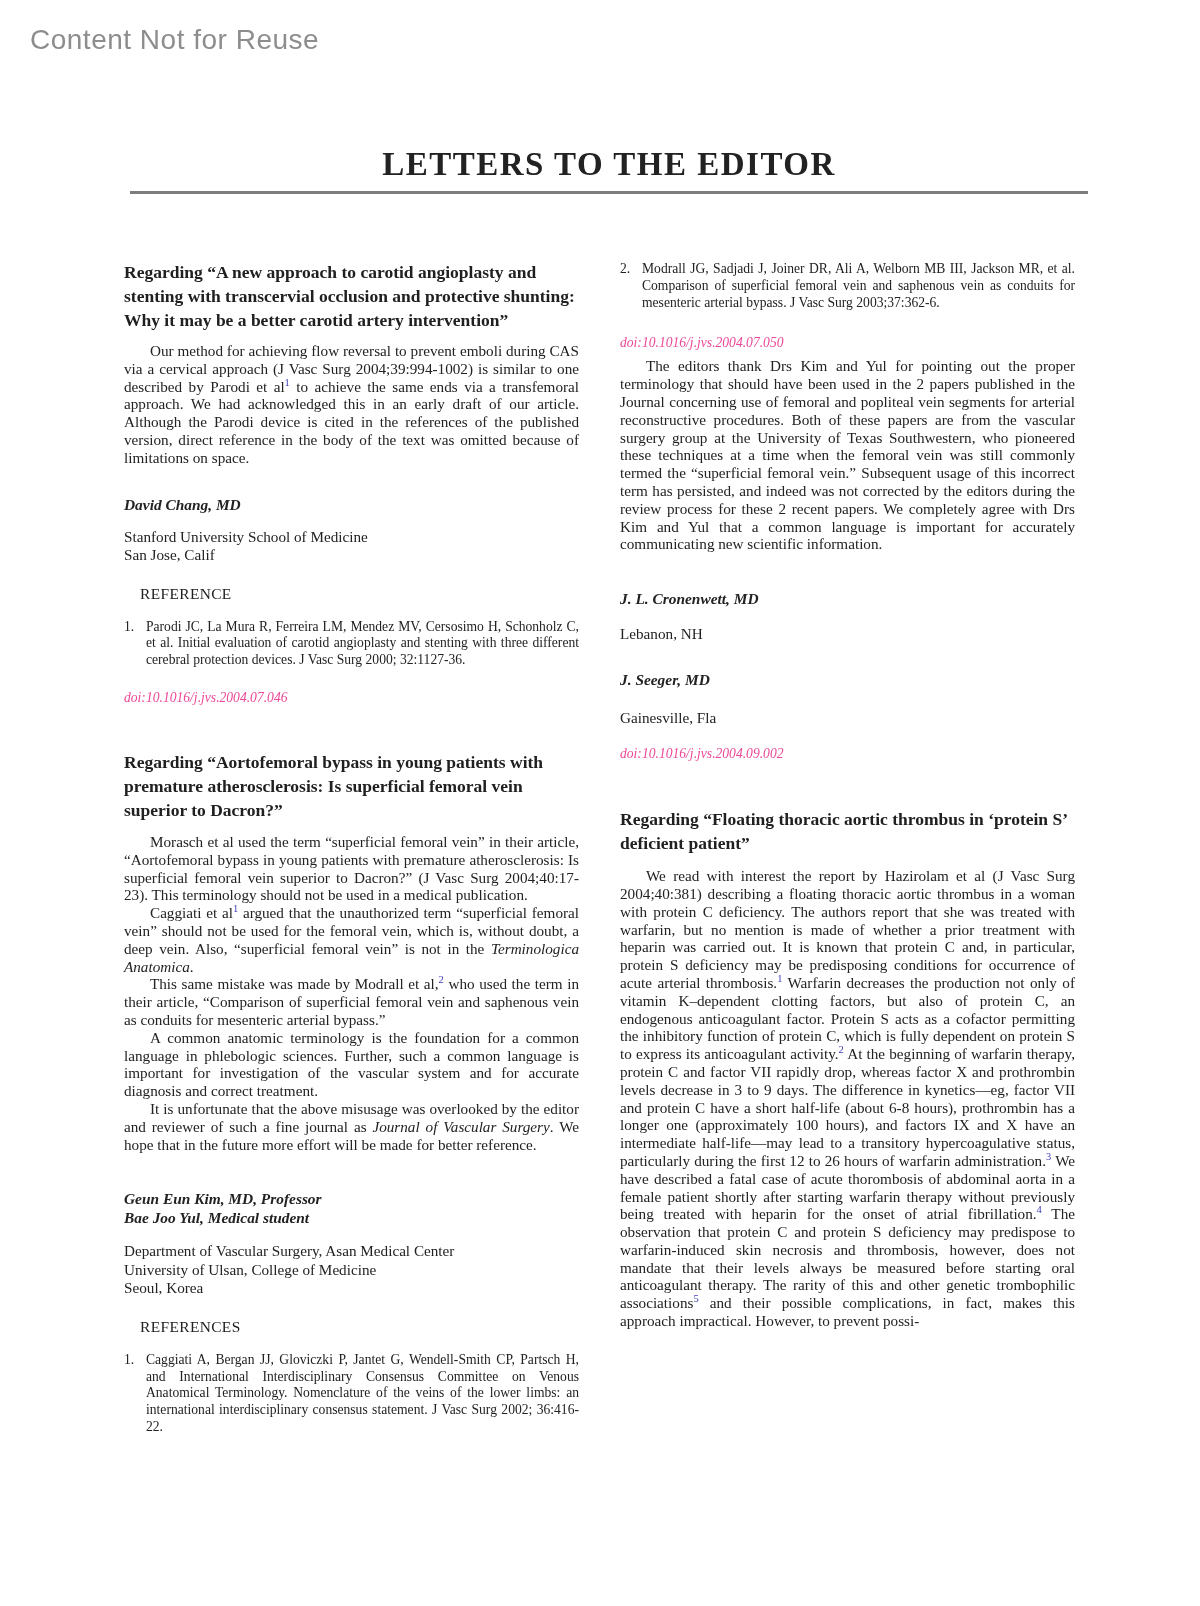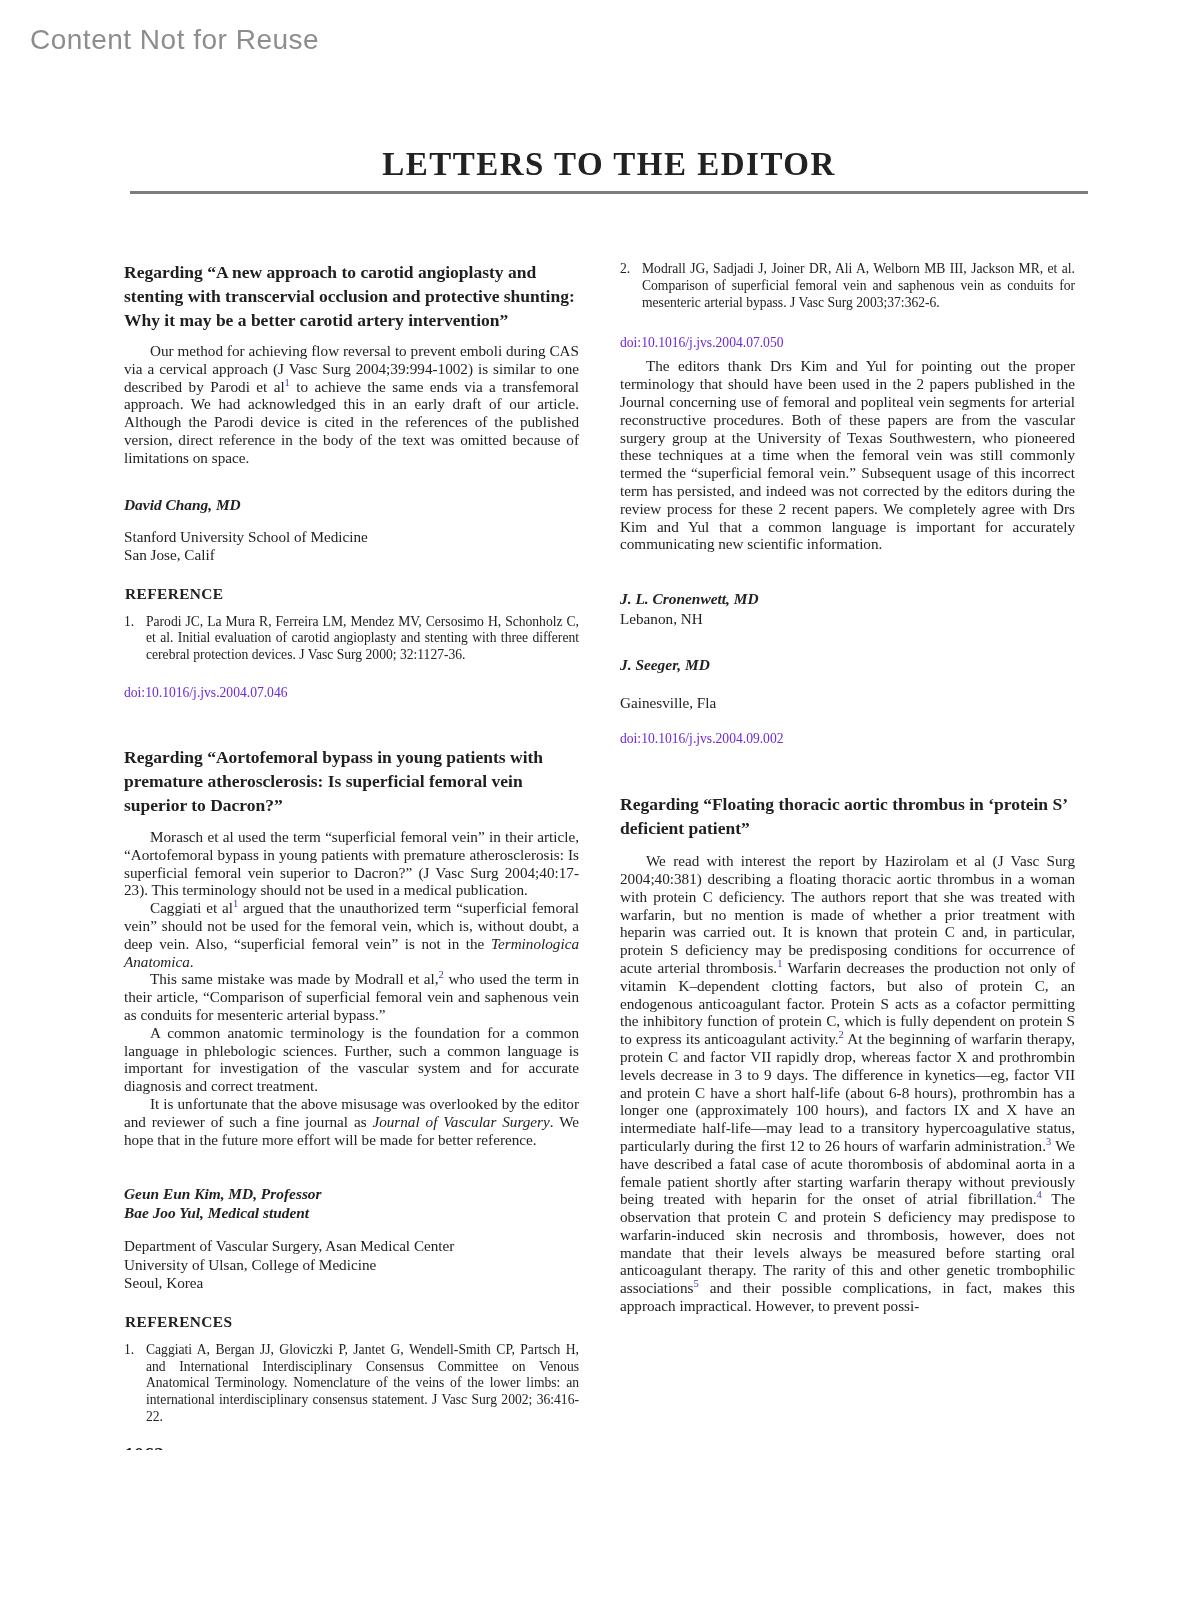--- a/index.html
+++ b/index.html
@@ -31,28 +31,28 @@
     text-indent:26px; color:#222;
   }
   sup.cite {
     color:#3a3ab8; font-size:10.5px; line-height:0; vertical-align:super;
   }
   .signature {
     font-style:italic; font-weight:600; font-size:15.4px; line-height:19px; color:#222;
   }
   .affil-line { font-size:15.2px; line-height:18.5px; color:#222; }
   .refs-heading {
-    margin:1px; font-size:15.4px; font-weight:bold; letter-spacing:0.4px; color:#202020;
+    margin:16px; font-size:15.4px; font-weight:normal; letter-spacing:0.4px; color:#202020;
   }
   .ref-item {
     position:relative; padding-left:22px; font-size:13.6px; line-height:16.8px;
     text-align:justify; color:#222;
   }
   .ref-num { position:absolute; left:0; top:0; }
-  .doi-line { font-size:13.6px; line-height:16px; color:#6d28d9; }
+  .doi-line { font-size:13.6px; line-height:16px; color:#ec4899;font-style:italic; }
   .page-number { font-size:20px; font-weight:bold; color:#1a1a1a; }
 </style>
 </head>
 <body>
 
 <div class="page">
 
   <div class="watermark">Content Not for Reuse</div>
 
   <div class="masthead">
@@ -99,21 +99,21 @@
 
   <div class="col col-right">
 
     <div class="ref-item" style="margin-top:3px">
       <span class="ref-num">2.</span><span>Modrall JG, Sadjadi J, Joiner DR, Ali A, Welborn MB III, Jackson MR, et al. Comparison of superficial femoral vein and saphenous vein as conduits for mesenteric arterial bypass. J Vasc Surg 2003;37:362-6.</span>
     </div>
     <div class="doi-line" style="margin-top:24px">doi:10.1016/j.jvs.2004.07.050</div>
 
     <p class="body-para" style="margin-top:6px">The editors thank Drs Kim and Yul for pointing out the proper terminology that should have been used in the 2 papers published in the Journal concerning use of femoral and popliteal vein segments for arterial reconstructive procedures. Both of these papers are from the vascular surgery group at the University of Texas Southwestern, who pioneered these techniques at a time when the femoral vein was still commonly termed the “superficial femoral vein.” Subsequent usage of this incorrect term has persisted, and indeed was not corrected by the editors during the review process for these 2 recent papers. We completely agree with Drs Kim and Yul that a common language is important for accurately communicating new scientific information.</p>
     <div class="signature" style="margin-top:36px">J. L. Cronenwett, MD</div>
-    <div class="affil-line" style="margin-top:2px">Lebanon, NH</div>
+    <div class="affil-line" style="margin-top:17px">Lebanon, NH</div>
     <div class="signature" style="margin-top:26px">J. Seeger, MD</div>
     <div class="affil-line" style="margin-top:20px">Gainesville, Fla</div>
     <div class="doi-line" style="margin-top:19px">doi:10.1016/j.jvs.2004.09.002</div>
 
     <h2 class="letter-heading" style="margin-top:45px">Regarding “Floating thoracic aortic thrombus in ‘protein S’ deficient patient”</h2>
     <p class="body-para" style="margin-top:12px"><span>We read with interest the report by Hazirolam et al (J Vasc Surg 2004;40:381) describing a floating thoracic aortic thrombus in a woman with protein C deficiency. The authors report that she was treated with warfarin, but no mention is made of whether a prior treatment with heparin was carried out. It is known that protein C and, in particular, protein S deficiency may be predisposing conditions for occurrence of acute arterial thrombosis.</span><sup class="cite">1</sup><span> Warfarin decreases the production not only of vitamin K–dependent clotting factors, but also of protein C, an endogenous anticoagulant factor. Protein S acts as a cofactor permitting the inhibitory function of protein C, which is fully dependent on protein S to express its anticoagulant activity.</span><sup class="cite">2</sup><span> At the beginning of warfarin therapy, protein C and factor VII rapidly drop, whereas factor X and prothrombin levels decrease in 3 to 9 days. The difference in kynetics—eg, factor VII and protein C have a short half-life (about 6-8 hours), prothrombin has a longer one (approximately 100 hours), and factors IX and X have an intermediate half-life—may lead to a transitory hypercoagulative status, particularly during the first 12 to 26 hours of warfarin administration.</span><sup class="cite">3</sup><span> We have described a fatal case of acute thorombosis of abdominal aorta in a female patient shortly after starting warfarin therapy without previously being treated with heparin for the onset of atrial fibrillation.</span><sup class="cite">4</sup><span> The observation that protein C and protein S deficiency may predispose to warfarin-induced skin necrosis and thrombosis, however, does not mandate that their levels always be measured before starting oral anticoagulant therapy. The rarity of this and other genetic trombophilic associations</span><sup class="cite">5</sup><span> and their possible complications, in fact, makes this approach impractical. However, to prevent possi-</span></p>
   </div>
 
 </div>
 

